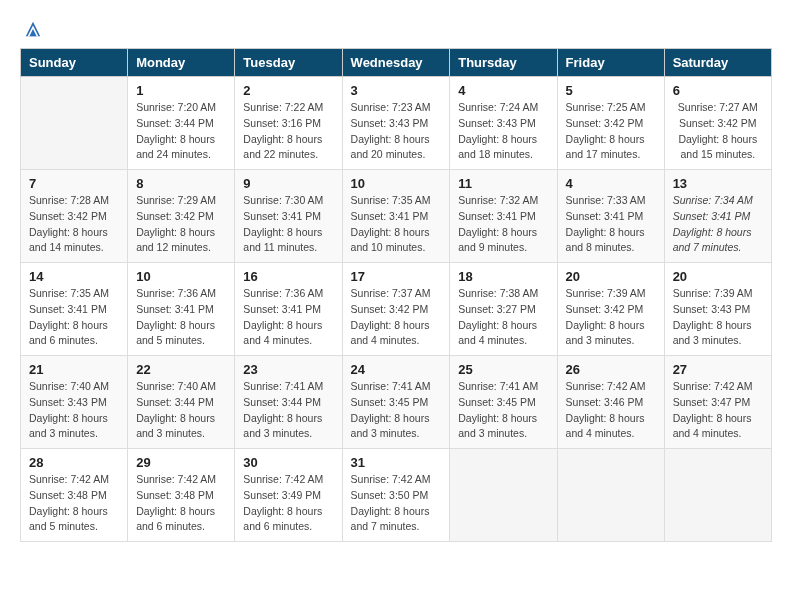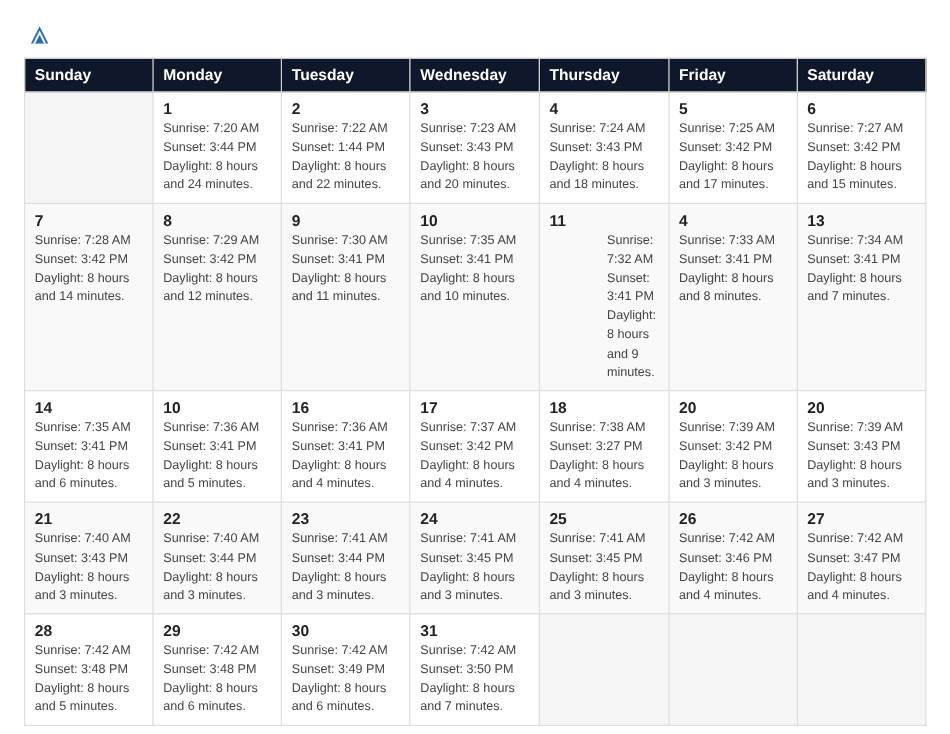--- a/index.html
+++ b/index.html
@@ -51,21 +51,21 @@
     }
     .subtitle {
       font-size: 15px;
       color: #555;
     }
     .calendar {
       width: 100%;
       border-collapse: collapse;
     }
     .calendar th {
-      background: #0f172a;
+      background: #0c4a6e;
       color: #fff;
       text-align: left;
       padding: 6px 8px;
       font-size: 13px;
       font-weight: bold;
       border: 1px solid #ccc;
     }
     .calendar td {
       vertical-align: top;
       padding: 6px 8px;
@@ -137,21 +137,21 @@
         <td>
           <span class="day-number">1</span>
           <div class="day-info" style="white-space: pre-line;">Sunrise: 7:20 AM
 Sunset: 3:44 PM
 Daylight: 8 hours
 and 24 minutes.</div>
         </td>
         <td>
           <span class="day-number">2</span>
           <div class="day-info" style="white-space: pre-line;">Sunrise: 7:22 AM
-Sunset: 1:44 PM
+Sunset: 3:16 PM
 Daylight: 8 hours
 and 22 minutes.</div>
         </td>
         <td>
           <span class="day-number">3</span>
           <div class="day-info" style="white-space: pre-line;">Sunrise: 7:23 AM
 Sunset: 3:43 PM
 Daylight: 8 hours
 and 20 minutes.</div>
         </td>
@@ -164,21 +164,21 @@
         </td>
         <td>
           <span class="day-number">5</span>
           <div class="day-info" style="white-space: pre-line;">Sunrise: 7:25 AM
 Sunset: 3:42 PM
 Daylight: 8 hours
 and 17 minutes.</div>
         </td>
         <td>
           <span class="day-number">6</span>
-          <div class="day-info" style="white-space: pre-line;">Sunrise: 7:27 AM
+          <div class="day-info" style="white-space: pre-line; text-align: center;">Sunrise: 7:27 AM
 Sunset: 3:42 PM
 Daylight: 8 hours
 and 15 minutes.</div>
         </td>
       </tr>
       <tr>
         <td>
           <span class="day-number">7</span>
           <div class="day-info" style="white-space: pre-line;">Sunrise: 7:28 AM
 Sunset: 3:42 PM
@@ -201,35 +201,35 @@
         </td>
         <td>
           <span class="day-number">10</span>
           <div class="day-info" style="white-space: pre-line;">Sunrise: 7:35 AM
 Sunset: 3:41 PM
 Daylight: 8 hours
 and 10 minutes.</div>
         </td>
         <td>
           <span class="day-number">11</span>
-          <div class="day-info" style="white-space: pre-line; margin-left: 48px;">Sunrise: 7:32 AM
+          <div class="day-info" style="white-space: pre-line;">Sunrise: 7:32 AM
 Sunset: 3:41 PM
 Daylight: 8 hours
 and 9 minutes.</div>
         </td>
         <td>
           <span class="day-number">4</span>
           <div class="day-info" style="white-space: pre-line;">Sunrise: 7:33 AM
 Sunset: 3:41 PM
 Daylight: 8 hours
 and 8 minutes.</div>
         </td>
         <td>
           <span class="day-number">13</span>
-          <div class="day-info" style="white-space: pre-line;">Sunrise: 7:34 AM
+          <div class="day-info" style="white-space: pre-line; font-style: italic;">Sunrise: 7:34 AM
 Sunset: 3:41 PM
 Daylight: 8 hours
 and 7 minutes.</div>
         </td>
       </tr>
       <tr>
         <td>
           <span class="day-number">14</span>
           <div class="day-info" style="white-space: pre-line;">Sunrise: 7:35 AM
 Sunset: 3:41 PM

